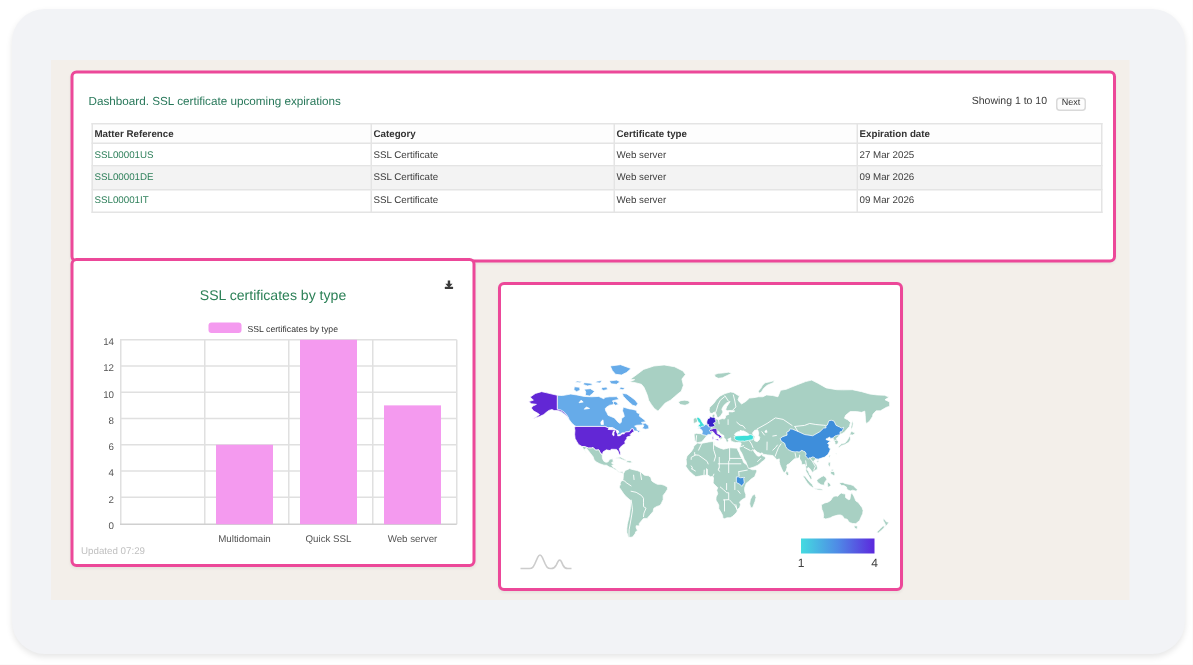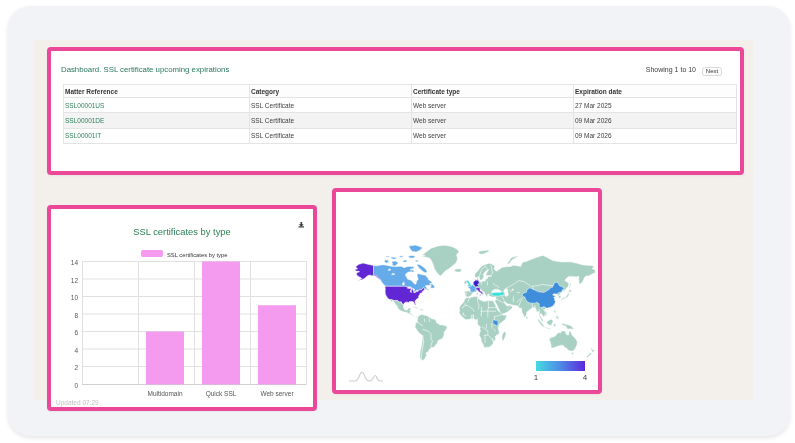--- a/index.html
+++ b/index.html
@@ -1,21 +1,21 @@
 <!DOCTYPE html>
 <html><head>
 <meta charset="utf-8">
 <style>
 * { margin:0; padding:0; box-sizing:border-box; }
 html,body { width:795px; height:443px; background:#ffffff; font-family:"Liberation Sans", sans-serif; overflow:hidden; }
 #win { position:absolute; left:8px; top:6px; width:782px; height:430px; background:#f2f3f6; border-radius:22px; box-shadow:0 2px 4px rgba(0,0,0,0.10); }
 #content { position:absolute; left:26px; top:34px; width:719px; height:360px; background:#f3efea; }
-.card { position:absolute; background:#ffffff; border:4px solid #ec4899; border-radius:4px; box-shadow:0 1px 2px rgba(0,0,0,0.05); }
+.card { position:absolute; background:#ffffff; border:2px solid #ec4899; border-radius:4px; box-shadow:0 1px 2px rgba(0,0,0,0.05); }
 #card1 { left:13px; top:7px; width:697px; height:128px; }
-#card2 { left:13px; top:165px; width:270px; height:206px; }
+#card2 { left:13px; top:132px; width:270px; height:206px; }
 #card3 { left:298px; top:148px; width:270px; height:206px; }
 #t1 { position:absolute; left:10px; top:13.5px; font-size:7.8px; color:#28785a; }
 #showing { position:absolute; right:44px; top:15px; font-size:7px; color:#3c3c3c; }
 #nextbtn { position:absolute; right:18px; top:16px; width:20px; height:9px; border:1px solid #d9d9d9; border-radius:2.5px; background:#fdfdfd; font-size:6px; color:#333; text-align:center; line-height:7.5px; }
 table { border-collapse:collapse; position:absolute; left:11.5px; top:33px; width:674px; font-size:6.5px; color:#3c3c3c; }
 table, th, td { border:1px solid #e4e4e4; }
 th { font-weight:bold; text-align:left; color:#333; background:#fdfdfd; height:13px; padding:0 0 0 1.5px; font-size:6.5px; }
 td { height:15.3px; padding:0 0 0 1.5px; }
 tr.alt td { background:#f3f3f3; }
 td.link { color:#30815c; }

